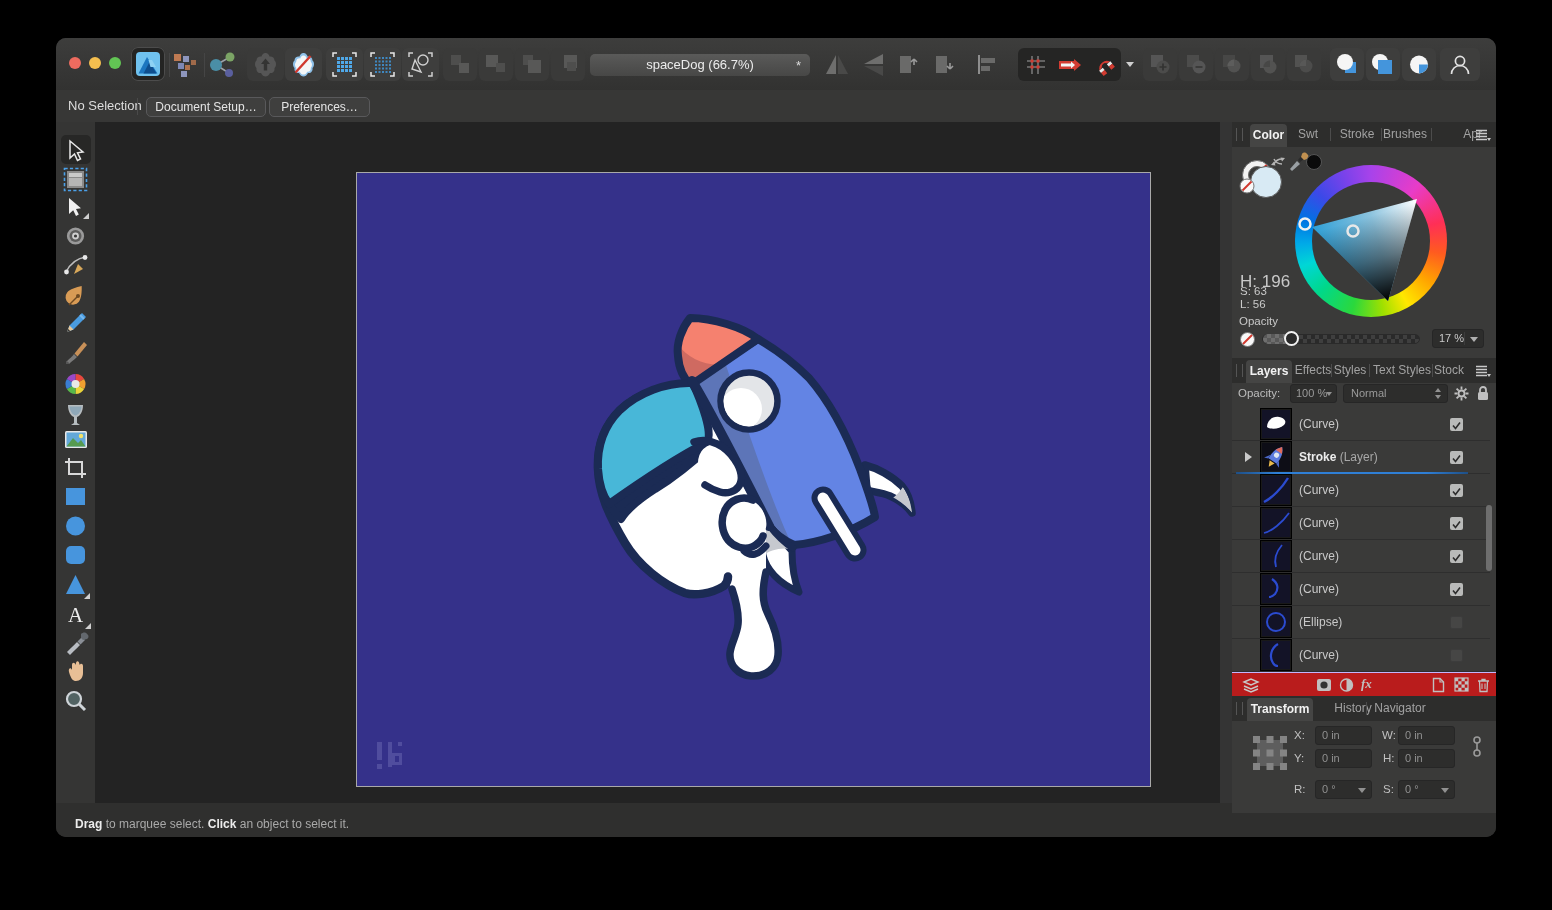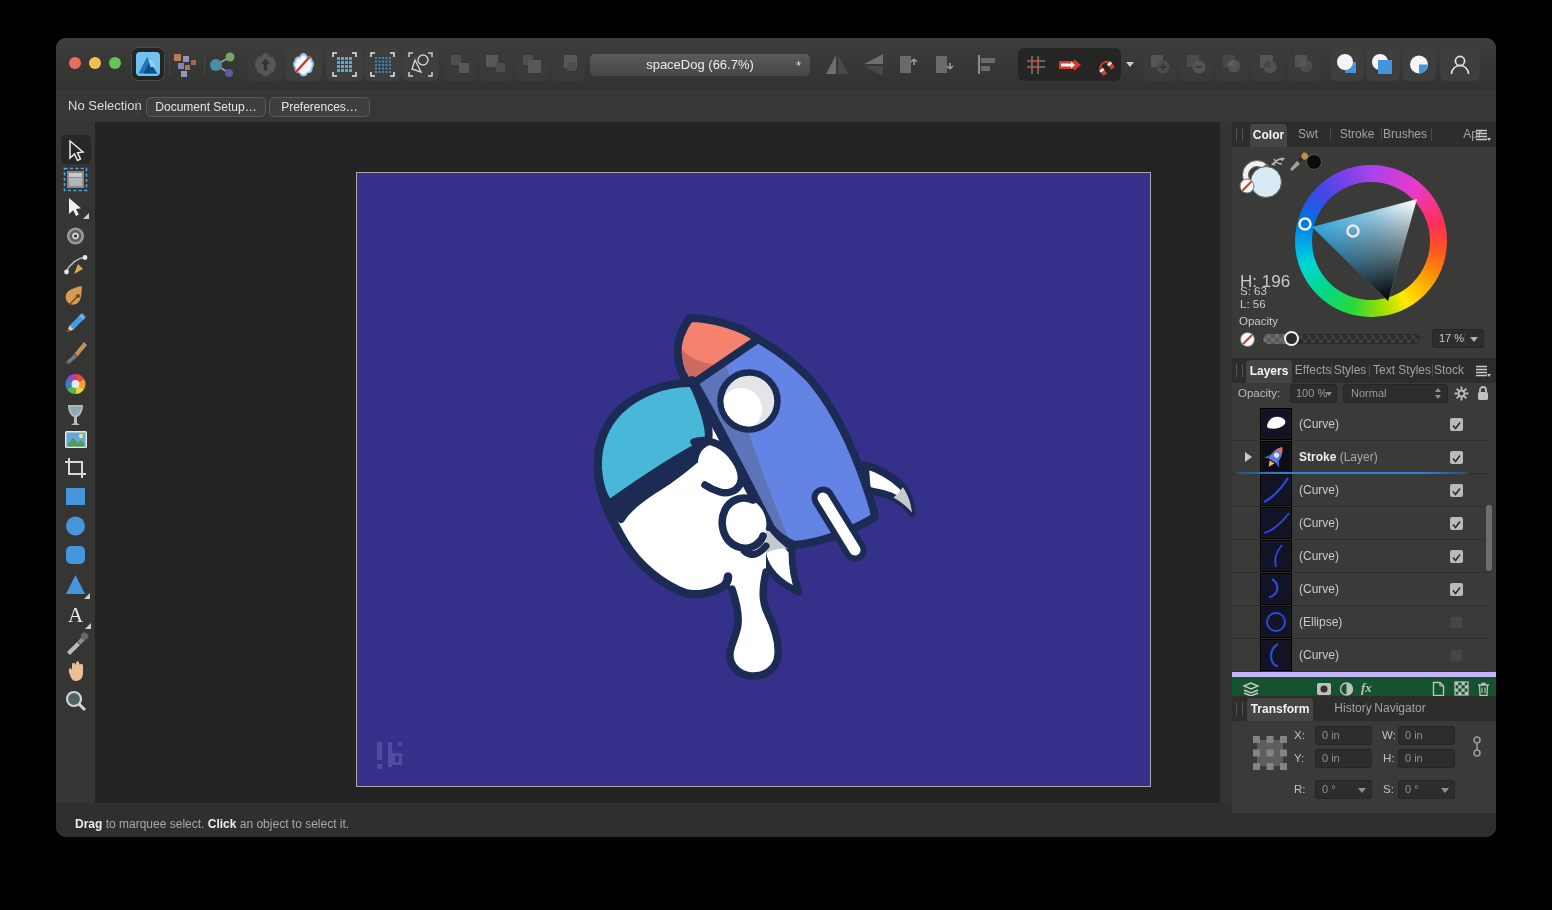--- a/index.html
+++ b/index.html
@@ -662,21 +662,21 @@
       <div class="lrow" style="top:231px;">
         <div class="lthumb"><svg width="28" height="28" viewBox="0 0 28 28">
               <path d="M 16,3 C 9,7 7,16 11,22 C 12,24 14,25 16,25" fill="none" stroke="#2b4bd0" stroke-width="2.2"></path>
             </svg></div>
         <div class="llabel">(Curve)</div>
           <div class="lcheck unchk"></div>
       </div>
       <div style="position:absolute;right:4px;top:97px;width:6px;height:66px;border-radius:3px;background:#6e6e6e;"></div>
     </div>
 
-    <div class="abs" style="left:0;top:550px;width:264px;height:24px;background:#14532d;border-top:5px solid #c4b5fd;">
+    <div class="abs" style="left:0;top:550px;width:264px;height:24px;background:#b91c1c;border-top:1px solid #c4b5fd;">
       <svg class="abs" style="left:10px;top:4px" width="18" height="16" viewBox="0 0 18 16">
         <path d="M2 5 L9 2 L16 5 L9 8 Z M2 9 L9 12 L16 9 M2 12 L9 15 L16 12" fill="none" stroke="#c9c9c9" stroke-width="1.4"></path>
       </svg>
       <svg class="abs" style="left:84px;top:5px" width="16" height="14" viewBox="0 0 16 14">
         <rect x="1" y="1" width="14" height="12" rx="2" fill="#c0c0c0"></rect>
           <circle cx="8" cy="7" r="3.6" fill="#343433"></circle>
       </svg>
       <svg class="abs" style="left:107px;top:5px" width="15" height="14" viewBox="0 0 15 14">
         <circle cx="7.5" cy="7" r="6" fill="none" stroke="#c0c0c0" stroke-width="1.4"></circle>
         <path d="M 7.5,1 A 6,6 0 0 1 7.5,13 Z" fill="#c0c0c0"></path>

